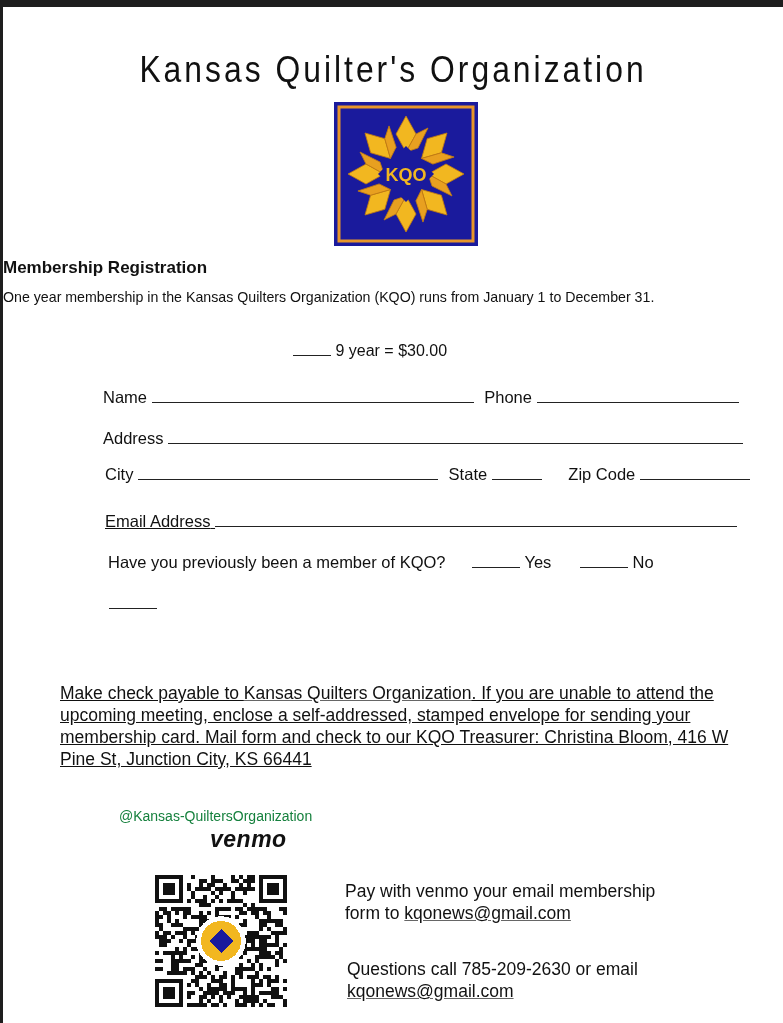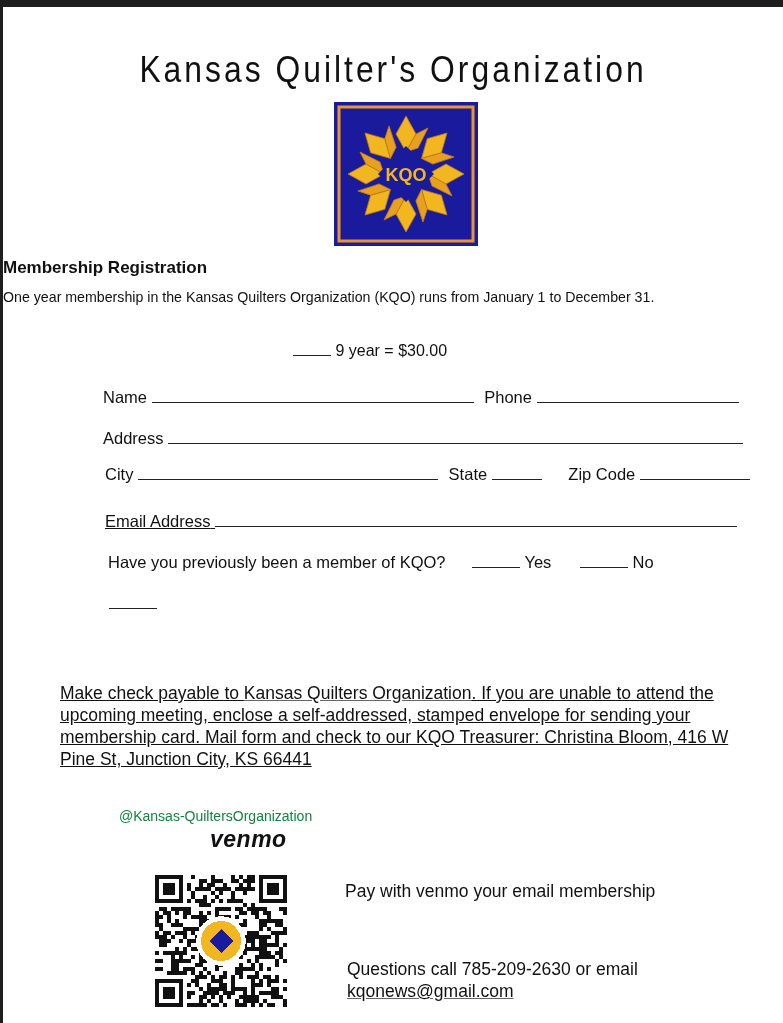--- a/index.html
+++ b/index.html
@@ -568,20 +568,21 @@
         <rect x="1" y="27" width="5" height="5" fill="#fff"></rect>
         <rect x="2" y="28" width="3" height="3"></rect>
     </g>
     <circle cx="16.5" cy="16.5" r="6.2" fill="#fff"></circle>
     <circle cx="16.5" cy="16.5" r="5" fill="#f2b720"></circle>
     <polygon points="16.5,13.5 19.5,16.5 16.5,19.5 13.5,16.5" fill="#1a1a9c"></polygon>
   </svg>
 
   <div class="abs pay-venmo">
     <div>Pay with venmo your email membership</div>
+    <div><span>form to </span><span class="u">kqonews@gmail.com</span></div>
   </div>
 
   <div class="abs questions">
     <div>Questions call 785-209-2630 or email</div>
     <div class="u">kqonews@gmail.com</div>
   </div>
 
 </div>
 
 </body></html>

